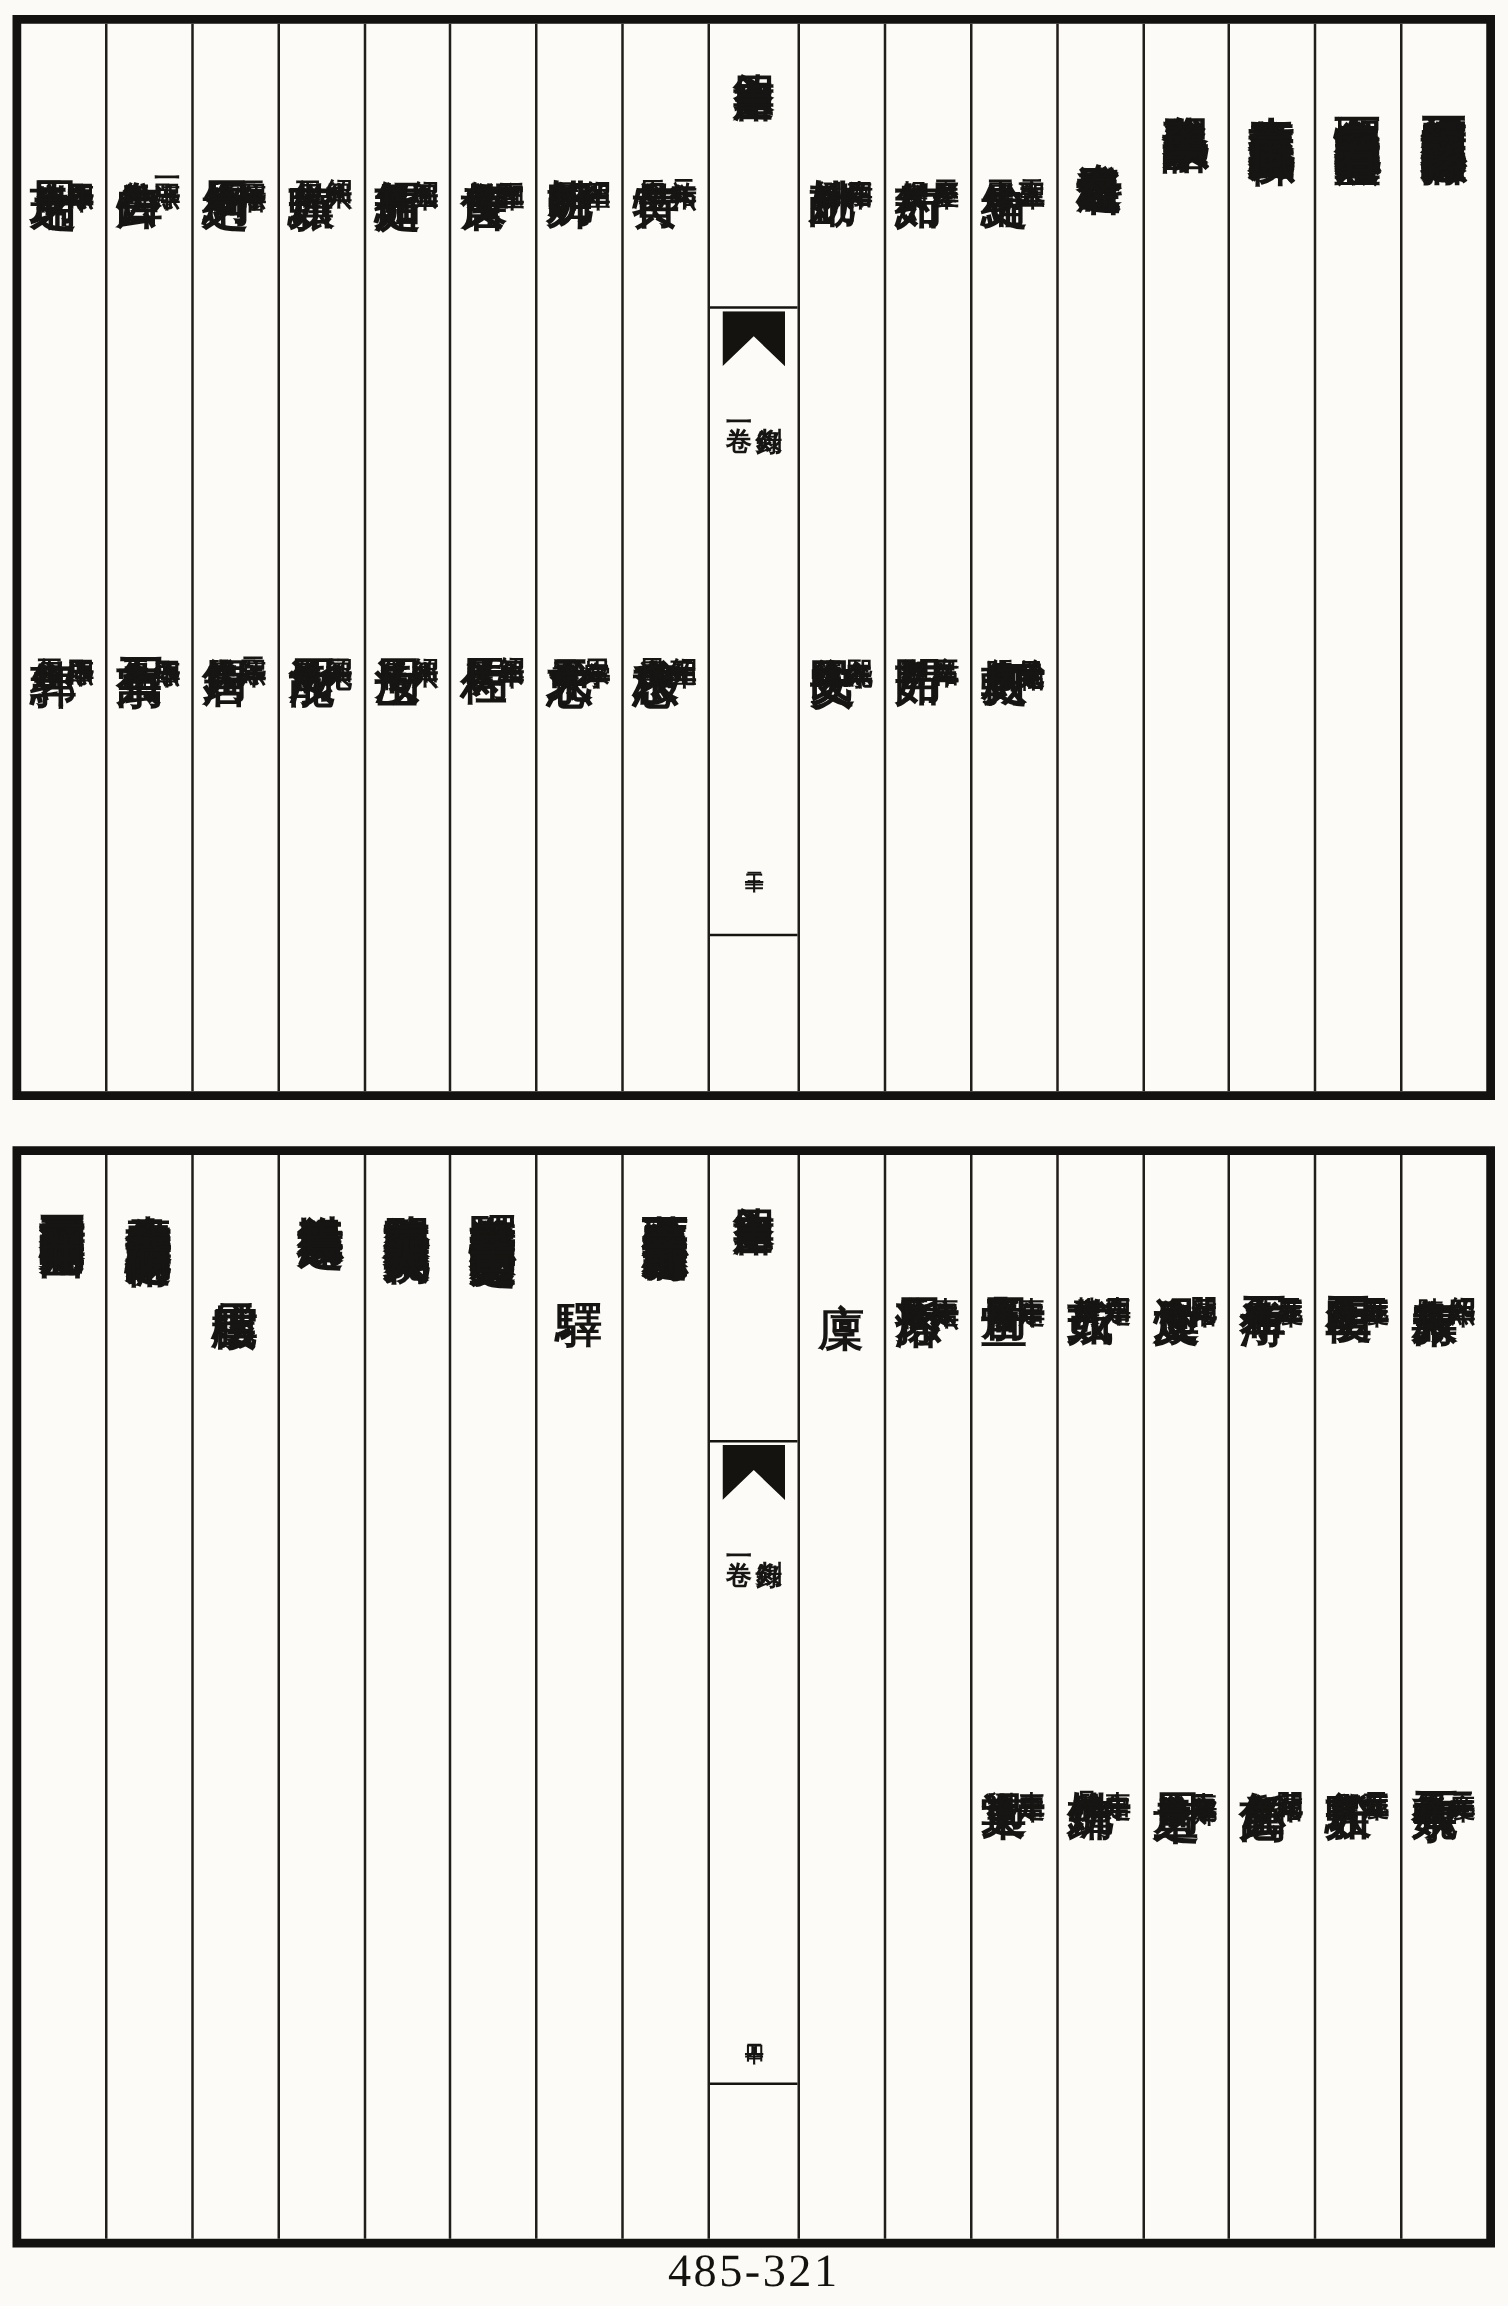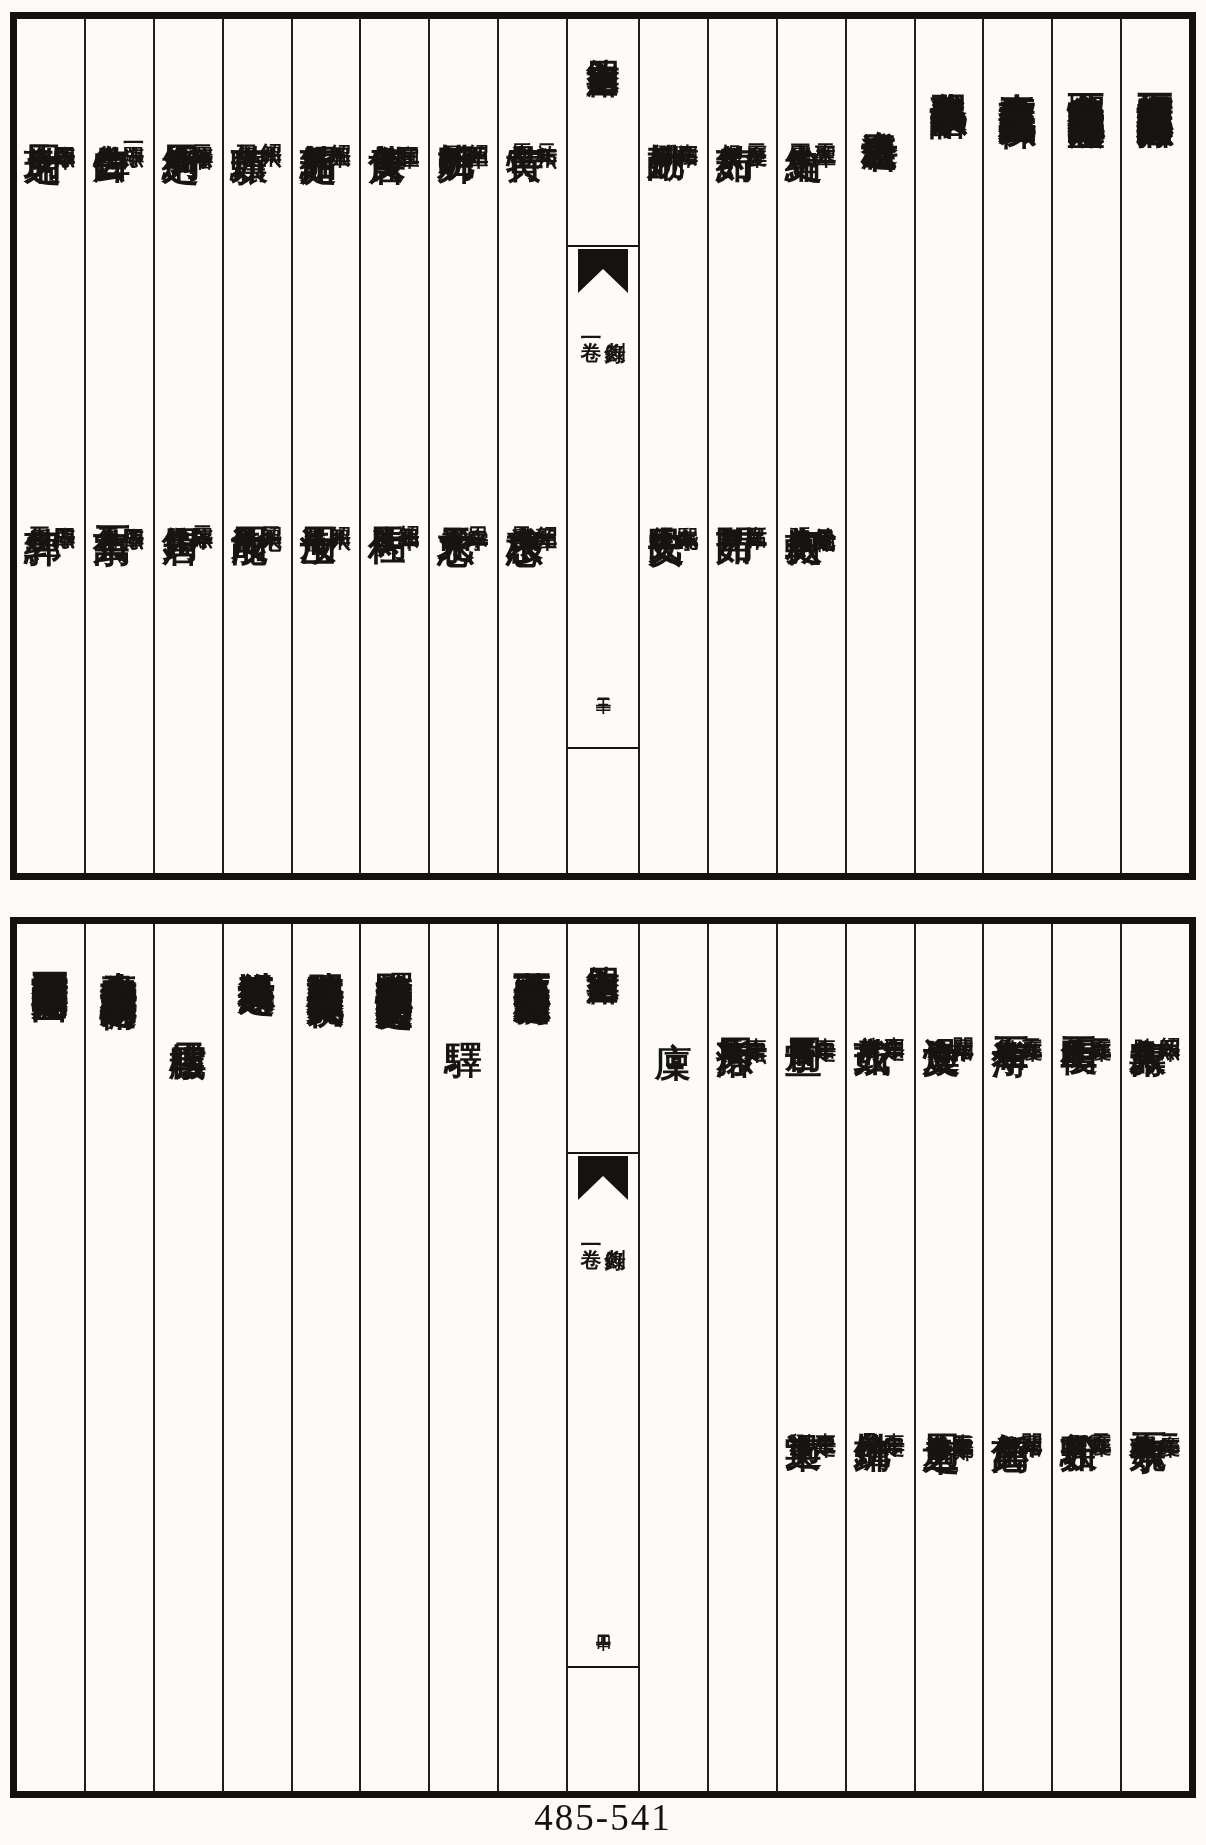--- a/index.html
+++ b/index.html
@@ -176,13 +176,13 @@
     <div class="col">
       <div class="vline big" style="top: 88px;">艤雪樓</div>
     </div>
     <div class="col">
       <div class="vline big" style="top: 18px;">嘉定八年尹史安之新創出東門在訪戴驛之南下俯</div>
     </div>
     <div class="col">
       <div class="vline big" style="top: 18px;">清溪前列疊嶂樓之下扁曰剡川一曲</div>
     </div>
   </div>
-<div id="footer">485-541</div>
+<div id="footer">485-321</div>
 
 </body></html>

